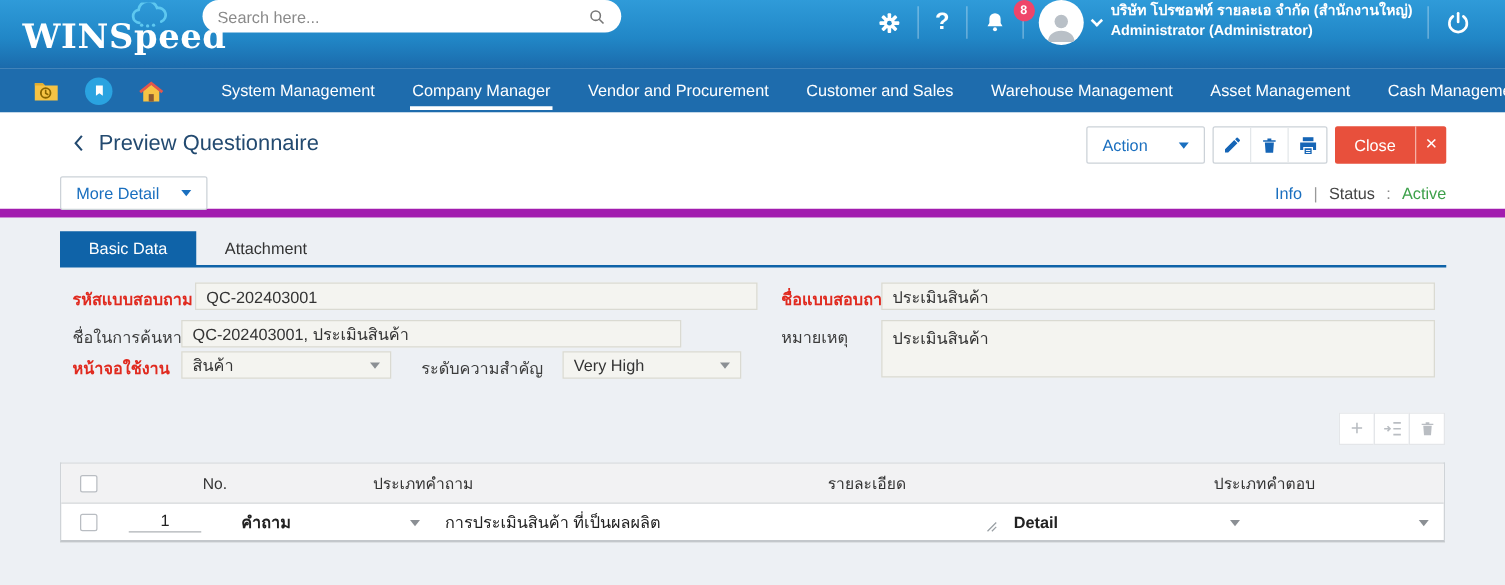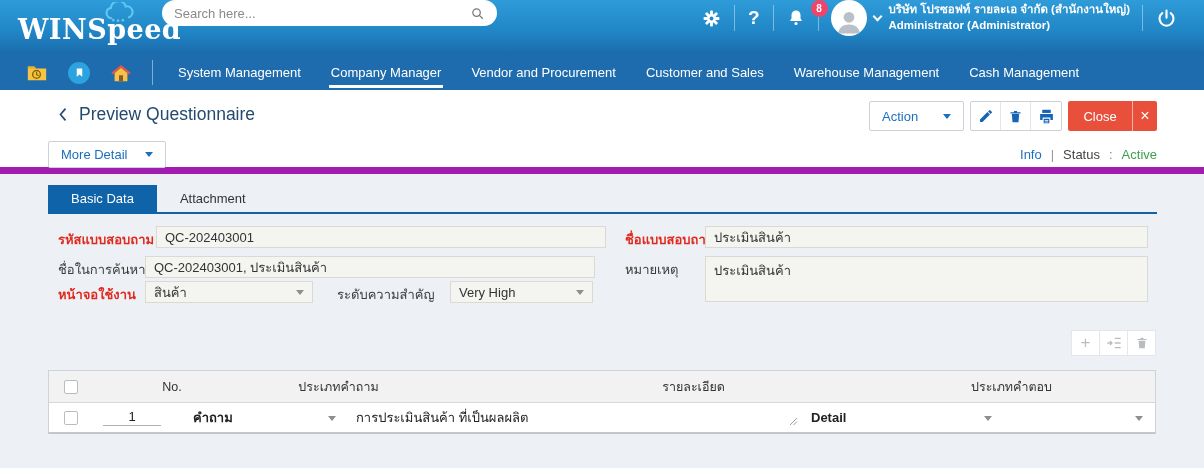--- a/index.html
+++ b/index.html
@@ -195,20 +195,21 @@
           <rect x="9.8" y="14.5" width="4.4" height="6.5" fill="#8a5a33"></rect>
         </svg>
     </span>
   </div>
   <div class="nav-sep"></div>
   <div class="nav-item">System Management</div>
   <div class="nav-item active">Company Manager</div>
   <div class="nav-item">Vendor and Procurement</div>
   <div class="nav-item">Customer and Sales</div>
   <div class="nav-item">Warehouse Management</div>
+  <div class="nav-item">Asset Management</div>
   <div class="nav-item">Cash Management</div>
 
 </div>
 
 <div class="pageheader">
   <div class="title-row">
     <span style="display:flex">
       <svg viewBox="0 0 12 18" width="10" height="15" fill="none" stroke="#234a70" stroke-width="2">
           <path d="M9 2 3 9l6 7"></path>
         </svg>
@@ -271,21 +272,21 @@
 
   <span class="lbl req" style="left:58px;top:55px">รหัสแบบสอบถาม</span>
   <span class="lbl req" style="left:625px;top:55px">ชื่อแบบสอบถาม</span>
   <span class="lbl" style="left:58px;top:85px">ชื่อในการค้นหา</span>
   <span class="lbl" style="left:625px;top:85px">หมายเหตุ</span>
   <span class="lbl req" style="left:58px;top:110px">หน้าจอใช้งาน</span>
   <span class="lbl" style="left:337px;top:110px">ระดับความสำคัญ</span>
 
   <div class="fld" style="left:156px;top:52px;width:450px">QC-202403001</div>
   <div class="fld" style="left:705px;top:52px;width:443px">ประเมินสินค้า</div>
-  <div class="fld" style="left:145px;top:82px;width:450px">QC-202403001, ประเมินสินค้า</div>
+  <div class="fld" style="left:145px;top:82px;width:400px">QC-202403001, ประเมินสินค้า</div>
   <div class="fld area" style="left:705px;top:82px;width:443px">ประเมินสินค้า</div>
   <div class="fld dd" style="left:145px;top:107px;width:168px">
     <span>สินค้า</span>
     <span class="dd-caret"></span>
   </div>
   <div class="fld dd" style="left:450px;top:107px;width:143px">
     <span>Very High</span>
     <span class="dd-caret"></span>
   </div>
 

